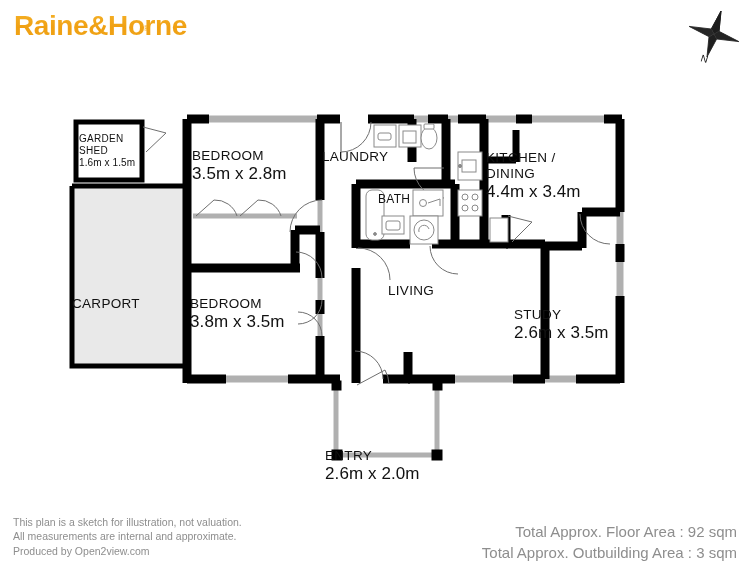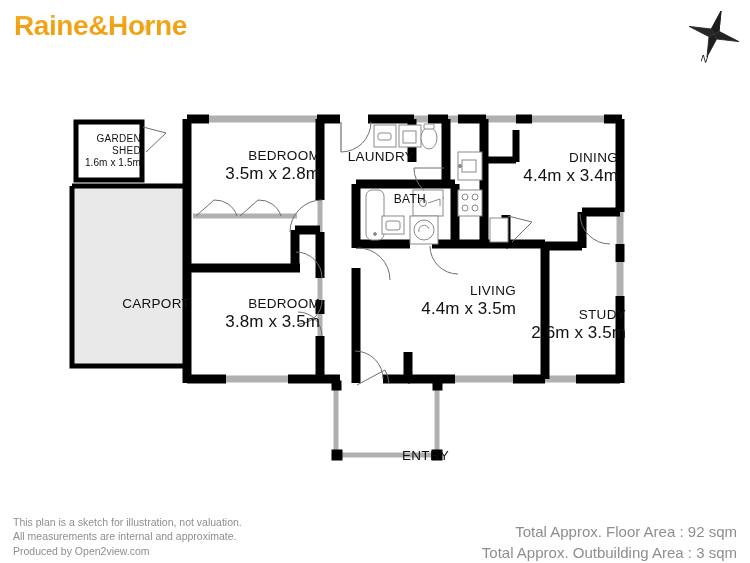--- a/index.html
+++ b/index.html
@@ -53,21 +53,21 @@
     position: absolute;
     left: 0;
     top: 0;
     width: 750px;
     height: 500px;
   }
 
   
   .room-label {
     position: absolute;
-    text-align: right;
+    text-align: left;
     line-height: 1.18;
     color: #111111;
     white-space: nowrap;
     pointer-events: none;
   }
   .room-label .rname {
     display: block;
     font-size: 13.5px;
     letter-spacing: 0.3px;
   }
@@ -335,36 +335,37 @@
 
 <div class="room-label" style="left:322px; top:149px; width:92px;">
   <span class="rname">LAUNDRY</span>
 </div>
 
 <div class="room-label mid" style="left:378px; top:192px; width:48px;">
   <span class="rname">BATH</span>
 </div>
 
 <div class="room-label" style="left:486px; top:150px; width:132px;">
+  <span class="rname">KITCHEN /</span>
   <span class="rname">DINING</span>
   <span class="rdim">4.4m x 3.4m</span>
 </div>
 
 <div class="room-label" style="left:388px; top:283px; width:128px;">
   <span class="rname">LIVING</span>
-  <span class="rdim">4.4m x 3.5m</span>
 </div>
 
 <div class="room-label" style="left:514px; top:307px; width:112px;">
   <span class="rname">STUDY</span>
   <span class="rdim">2.6m x 3.5m</span>
 </div>
 
 <div class="room-label" style="left:325px; top:400px; width:124px;margin-top:48px;">
   <span class="rname">ENTRY</span>
+  <span class="rdim">2.6m x 2.0m</span>
 </div>
 
 <div id="disclaimer">
   <div>This plan is a sketch for illustration, not valuation.</div>
   <div>All measurements are internal and approximate.</div>
   <div>Produced by Open2view.com</div>
 </div>
 
 <div id="totals">
   <div>Total Approx. Floor Area : 92 sqm</div>

